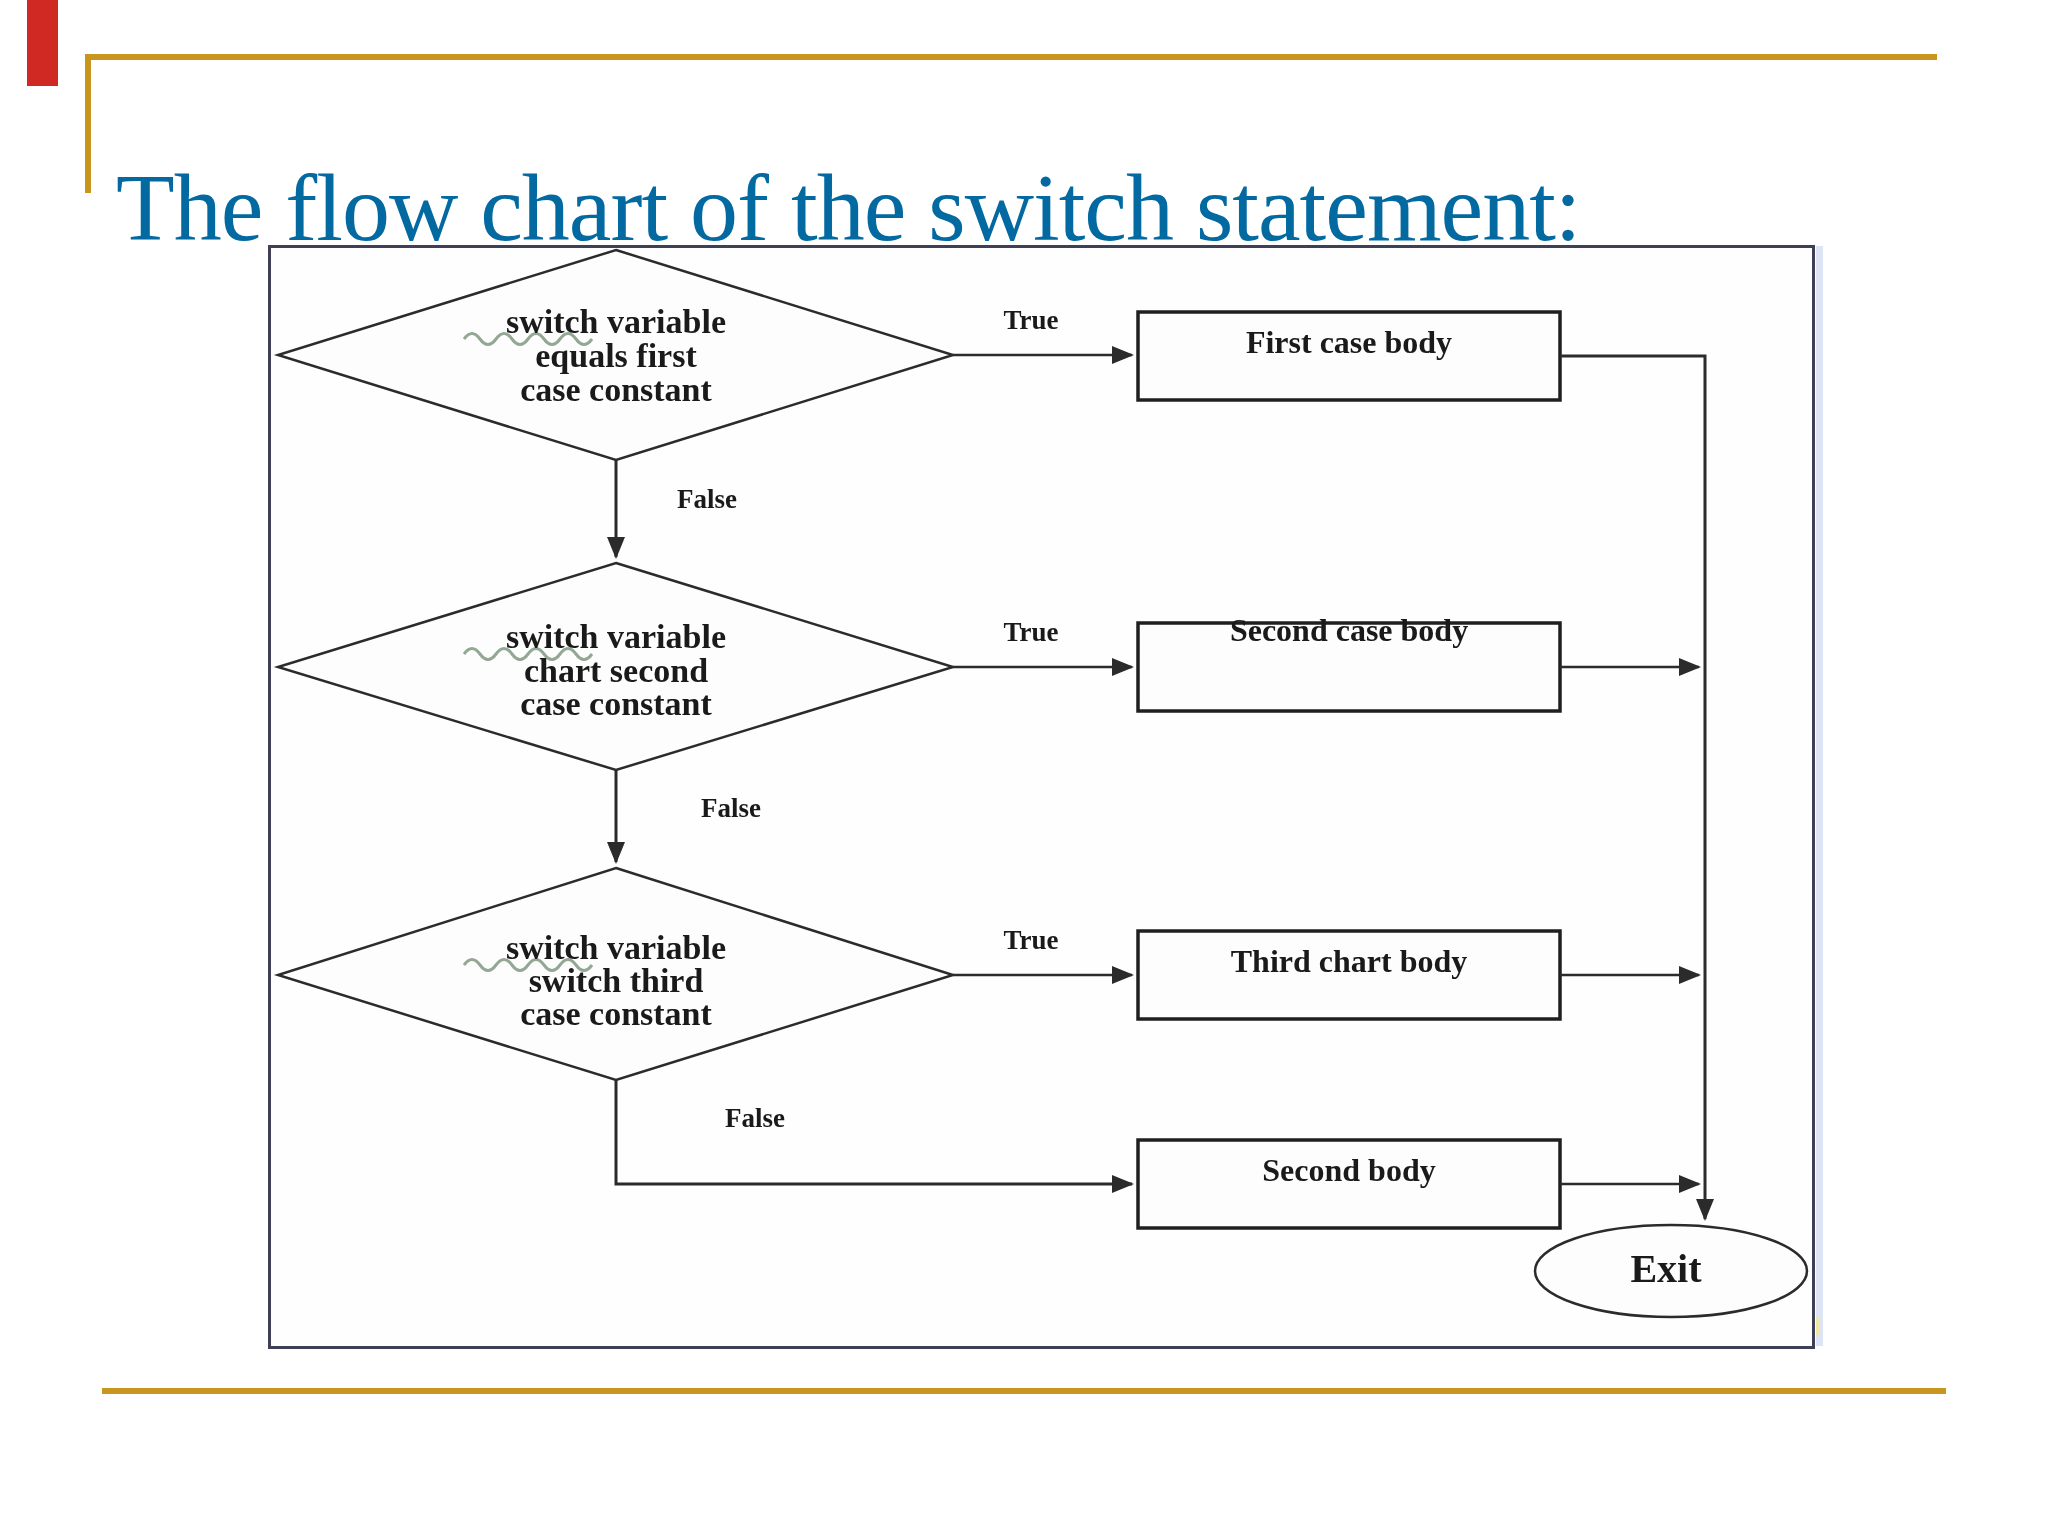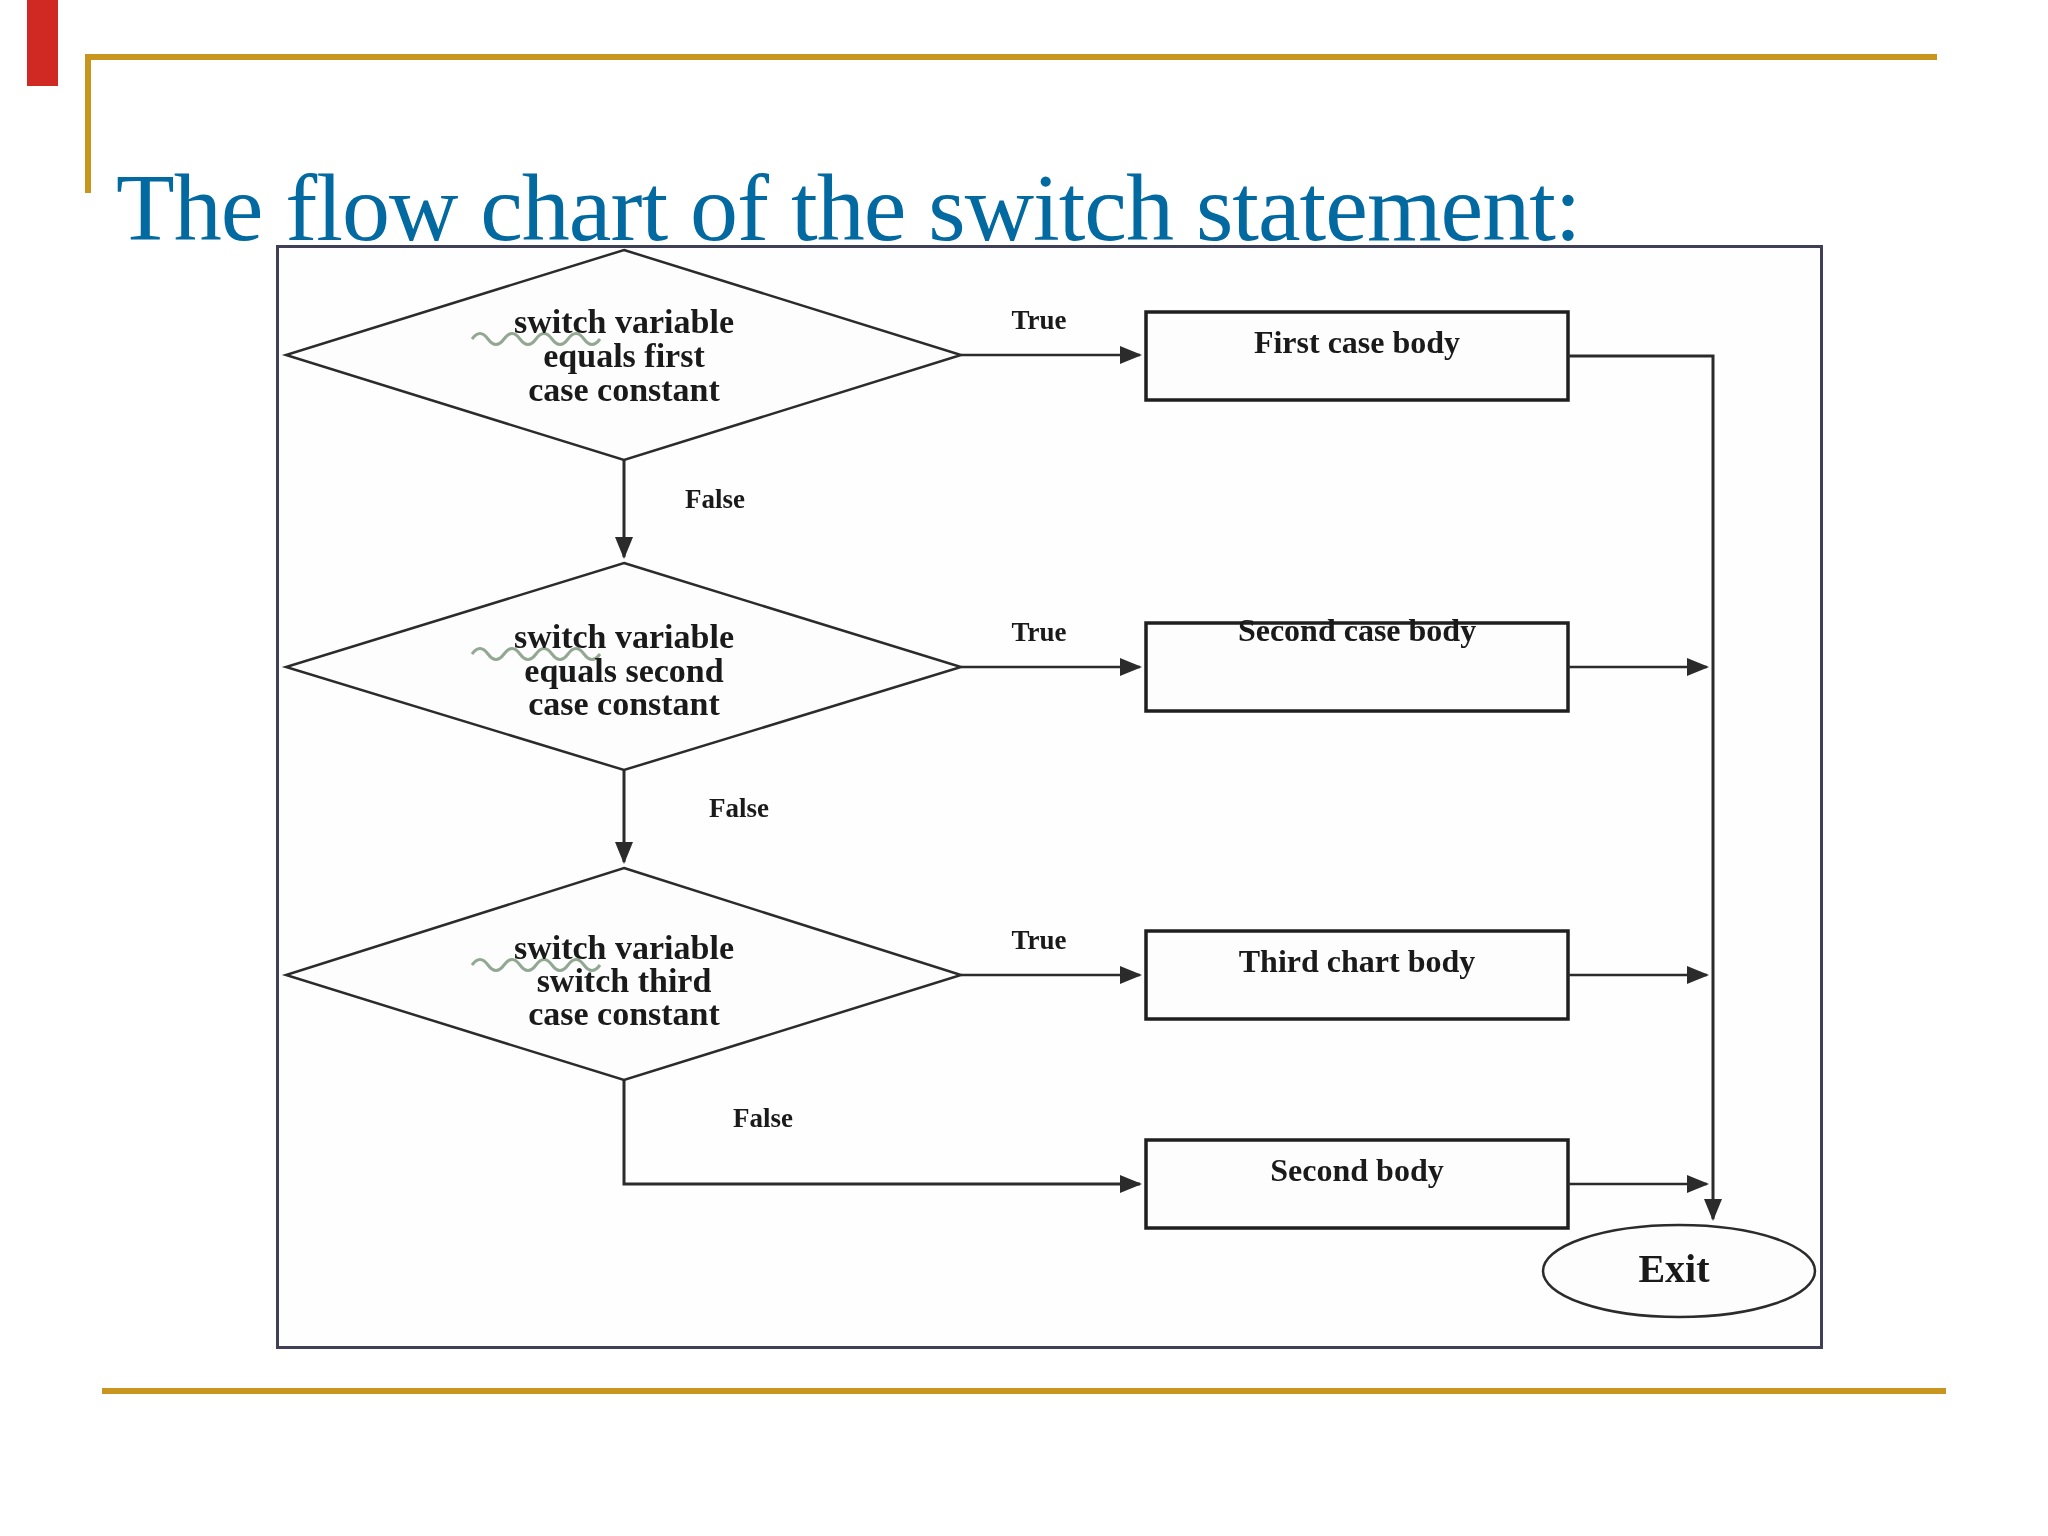--- a/index.html
+++ b/index.html
@@ -26,21 +26,20 @@
   }
   .slide-title{
     position:absolute;left:116px;top:94px;width:1800px;
     font-size:96px;line-height:1.05;font-weight:400;
     color:#0369a1;letter-spacing:-1px;white-space:nowrap;
   }
   
   .chart{
     position:absolute;left:268px;top:245px;width:1548px;height:1105px;
     background:#fefefe;
-    margin-left:8px;
   }
   .chart svg{position:absolute;left:0;top:0;}
   
   .blue-strip{position:absolute;left:1816px;top:246px;width:7px;height:1100px;background:#dde5f4;}
   .corner-notch{position:absolute;left:1804px;top:1317px;width:15px;height:19px;background:#efe9a8;}
 
   .lbl{
     position:absolute;color:#1a1a1a;font-weight:700;
     transform:translate(-50%,-50%);white-space:nowrap;text-align:center;
   }
@@ -101,21 +100,21 @@
     <line x1="1292" y1="939" x2="1431" y2="939" stroke="#2b2b2b" stroke-width="2.5" marker-end="url(#ar)"></line>
 
     <ellipse cx="1403" cy="1026" rx="136" ry="46" fill="#fdfdfd" stroke="#2b2b2b" stroke-width="2.5"></ellipse>
   </svg>
 
   <div class="lbl diamond-text" style="left:348px;top:77px">switch variable</div>
   <div class="lbl diamond-text" style="left:348px;top:111px">equals first</div>
   <div class="lbl diamond-text" style="left:348px;top:145px">case constant</div>
 
   <div class="lbl diamond-text" style="left:348px;top:392px">switch variable</div>
-  <div class="lbl diamond-text" style="left:348px;top:426px">equals second</div>
+  <div class="lbl diamond-text" style="left:348px;top:426px">chart second</div>
   <div class="lbl diamond-text" style="left:348px;top:459px">case constant</div>
 
   <div class="lbl diamond-text" style="left:348px;top:703px">switch variable</div>
   <div class="lbl diamond-text" style="left:348px;top:736px">switch third</div>
   <div class="lbl diamond-text" style="left:348px;top:769px">case constant</div>
 
   <div class="lbl edge-text" style="left:763px;top:75px">True</div>
   <div class="lbl edge-text" style="left:763px;top:387px">True</div>
   <div class="lbl edge-text" style="left:763px;top:695px">True</div>
 

